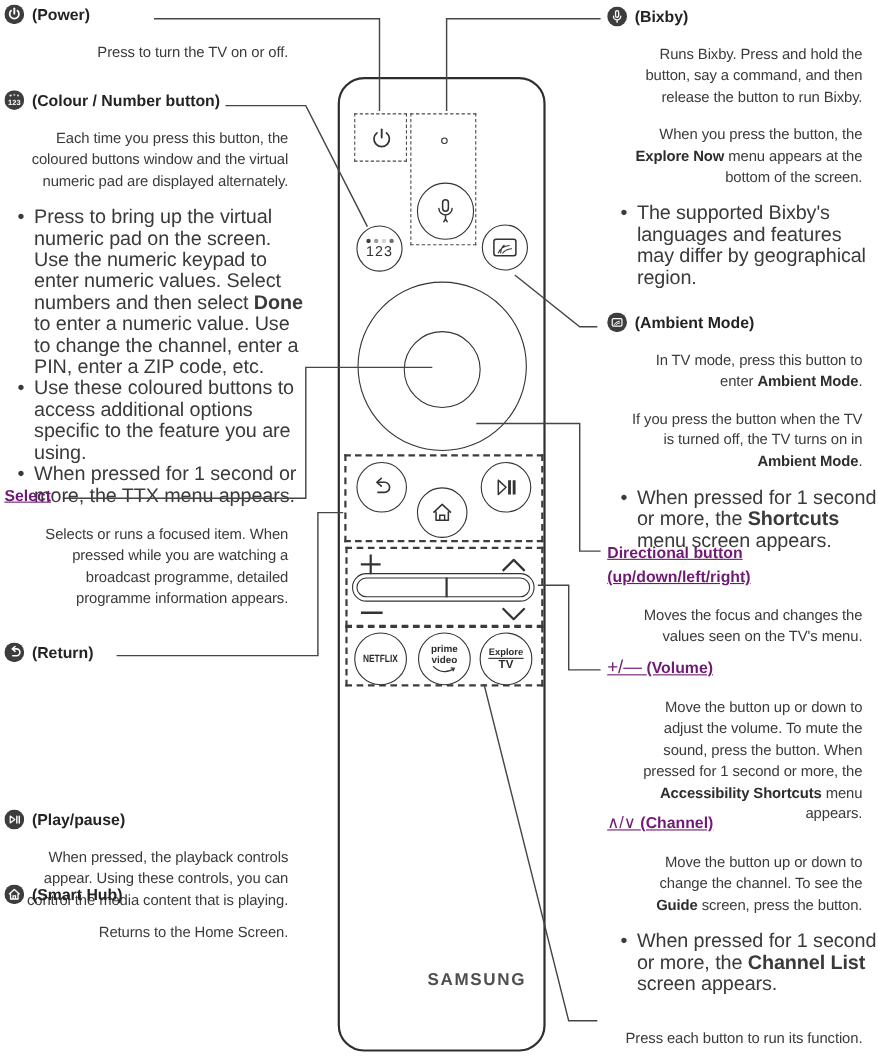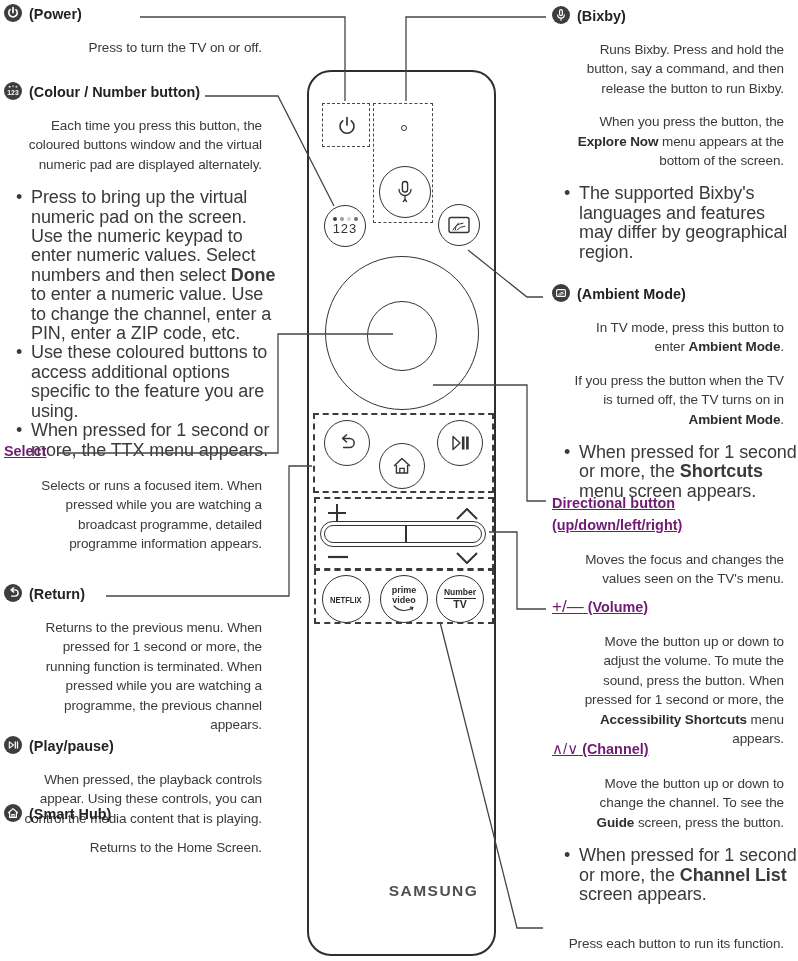--- a/index.html
+++ b/index.html
@@ -80,21 +80,20 @@
 
   <div class="sec" style="left:4px;top:584px;width:272px">
     <h3 class="hd">
       <svg class="icn gly" viewBox="0 0 18 18">
         <circle cx="9" cy="9" r="9" fill="#3d3d3d"></circle>
         <path d="M7.4 5.9 H11 a3.1 3.1 0 0 1 0 6.2 H7.6" stroke="#fff" stroke-width="1.4" fill="none" stroke-linecap="round"></path>
         <path d="M9.7 3.7 L7.2 5.9 L9.7 8.1" stroke="#fff" stroke-width="1.4" fill="none" stroke-linecap="round" stroke-linejoin="round"></path>
       </svg>
       <span>(Return)</span>
     </h3>
-    <p class="bd">Returns to the previous menu. When pressed for 1 second or more, the running function is terminated. When pressed while you are watching a programme, the previous channel appears.</p>
   </div>
 
   <div class="sec" style="left:4px;top:736px;width:272px">
     <h3 class="hd">
       <svg class="icn gly" viewBox="0 0 18 18">
         <circle cx="9" cy="9" r="9" fill="#3d3d3d"></circle>
         <path d="M5.3 5.9 L9.5 9 L5.3 12.1 Z" stroke="#fff" stroke-width="1.1" fill="none" stroke-linejoin="round"></path>
         <path d="M11.3 5.9 V12.1 M13.5 5.9 V12.1" stroke="#fff" stroke-width="1.3" fill="none" stroke-linecap="round"></path>
       </svg>
       <span>(Play/pause)</span>
@@ -261,21 +260,21 @@
       <div class="primetxt">
         <span>prime</span><br>
         <span>video</span>
       </div>
       <svg class="gly" width="24" height="7" viewBox="0 0 24 7">
         <path d="M2 1 C8 7 16 6.5 21 2.5 M21 2.5 l-2.8 -0.4 M21 2.5 l-1 2.4" stroke="#333" stroke-width="1.1" fill="none" stroke-linecap="round"></path>
       </svg>
     </div>
 
     <div class="cbtn" style="left:127px;top:503px;width:48px;height:48px">
-      <span class="raktxt1">Number</span>
+      <span class="raktxt1">Explore</span>
       <span class="raktxt2">TV</span>
     </div>
 
     <div id="samsung-logo">SAMSUNG</div>
   </div>
 
   <svg id="callouts" width="798" height="961" viewBox="0 0 798 961">
     <g fill="none" stroke="#454545" stroke-width="1.3">
       <polyline points="140,17 345,17 345,101"></polyline>
       <polyline points="406,101 406,17 546,17"></polyline>

